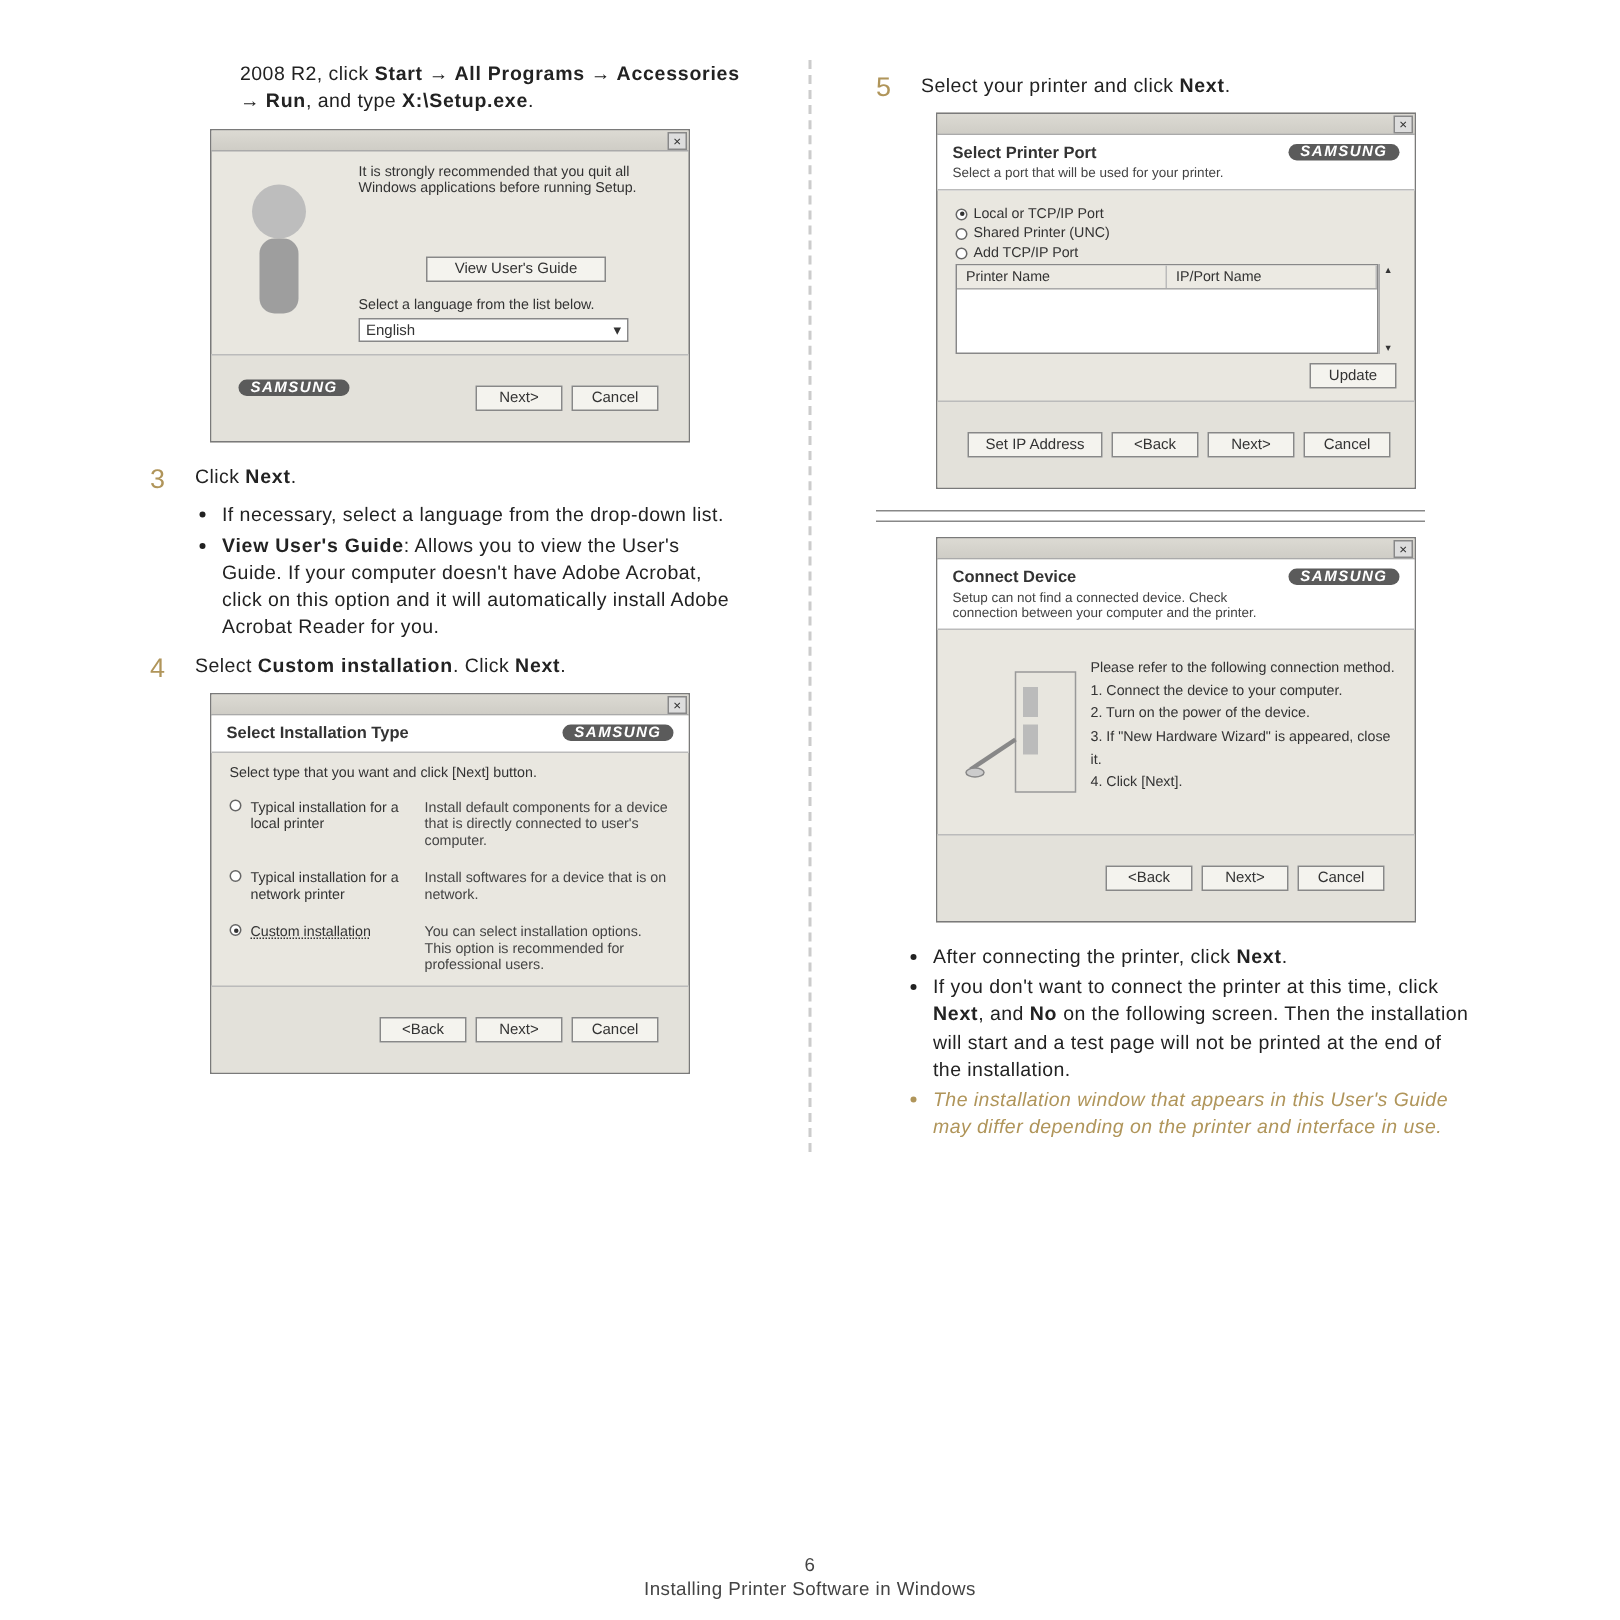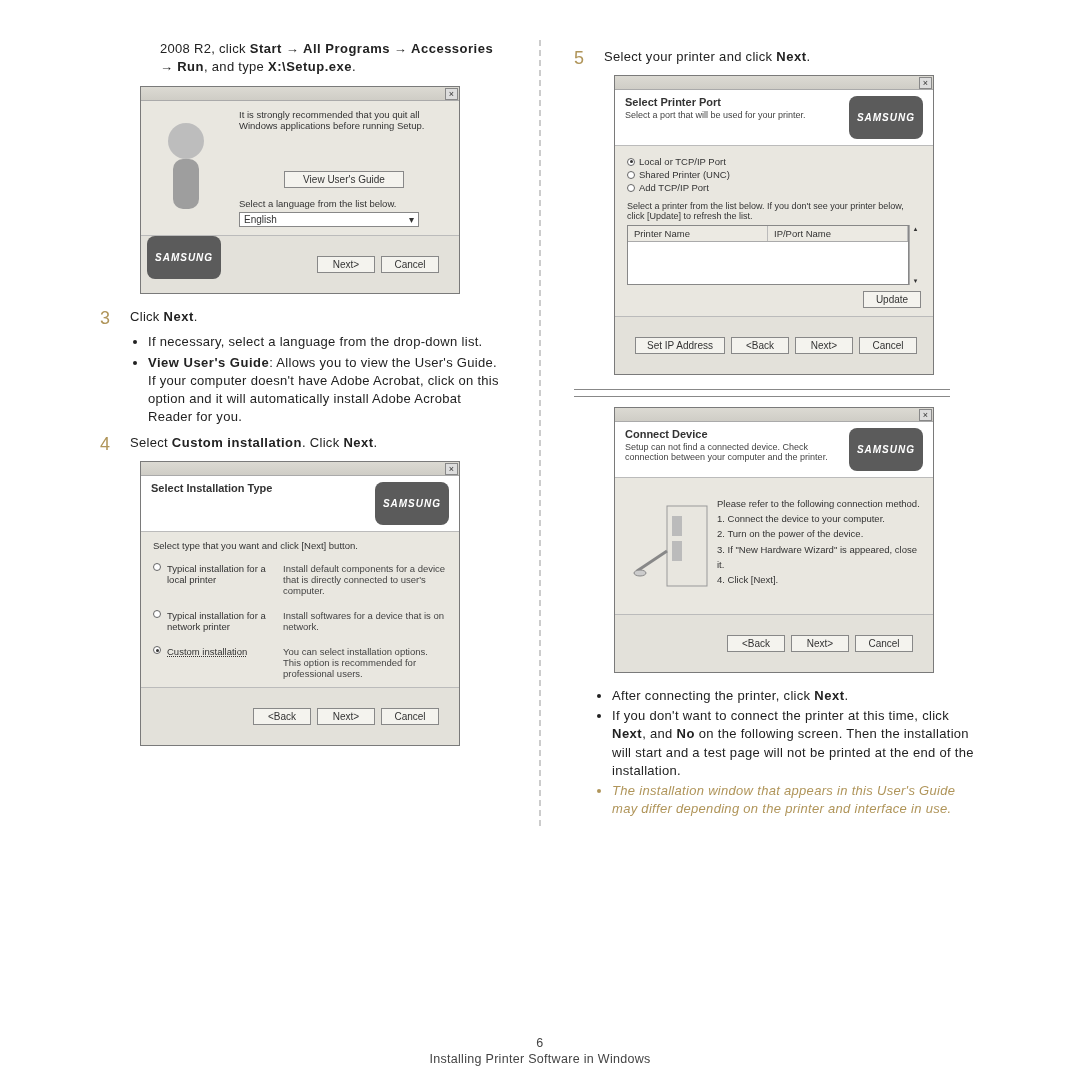--- a/index.html
+++ b/index.html
@@ -8,21 +8,21 @@
     height: 1080px;
     background: #fff;
     font-family: Arial, Helvetica, sans-serif;
     font-size: 13px;
     color: #222;
     position: relative;
   }
   .page {
     display: flex;
     padding: 40px 80px 0 80px;
-    gap: 8px;
+    gap: 18px;
   }
   .col {
     flex: 1;
     padding: 0 20px;
   }
   .divider {
     width: 0;
     border-left: 2px dashed #ccc;
     margin: 0 5px;
   }
@@ -77,21 +77,22 @@
   .dlg-head .t { font-weight: bold; font-size: 11px; }
   .dlg-head .s { font-size: 9px; color: #444; margin-top: 2px; }
   .brand {
     font-style: italic;
     font-weight: bold;
     font-size: 10px;
     letter-spacing: 1px;
     background: #5b5b5b;
     color: #fff;
     border-radius: 8px;
-    padding: 16px 8px;
+    padding: 0 8px;
+    margin-left: 12px;
   }
   .dlg-body { padding: 8px 12px; }
   .dlg-foot {
     border-top: 1px solid #bbb;
     background: #e3e1da;
     padding: 20px;
     display: flex;
     justify-content: flex-end;
     gap: 6px;
   }
@@ -257,21 +258,20 @@
             <span>Local or TCP/IP Port</span>
           </div>
         <div class="radio-row">
             <span class="radio-dot"></span>
             <span>Shared Printer (UNC)</span>
           </div>
         <div class="radio-row">
             <span class="radio-dot"></span>
             <span>Add TCP/IP Port</span>
           </div>
-        <div style="font-size:9px;margin:8px 0 4px 0;">Select a printer from the list below. If you don't see your printer below, click [Update] to refresh the list.</div>
         <div style="display:flex;">
           <div class="listbox" style="flex:1">
             <div class="listhead">
                 <div>Printer Name</div>
                 <div>IP/Port Name</div>
               </div>
           </div>
           <div class="scrollbtn">
               <span>▴</span>
               <span>▾</span>

